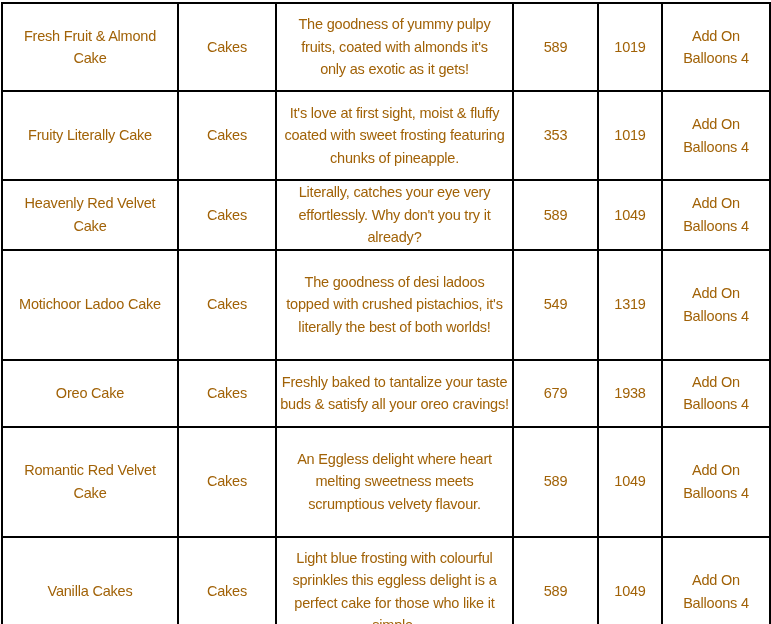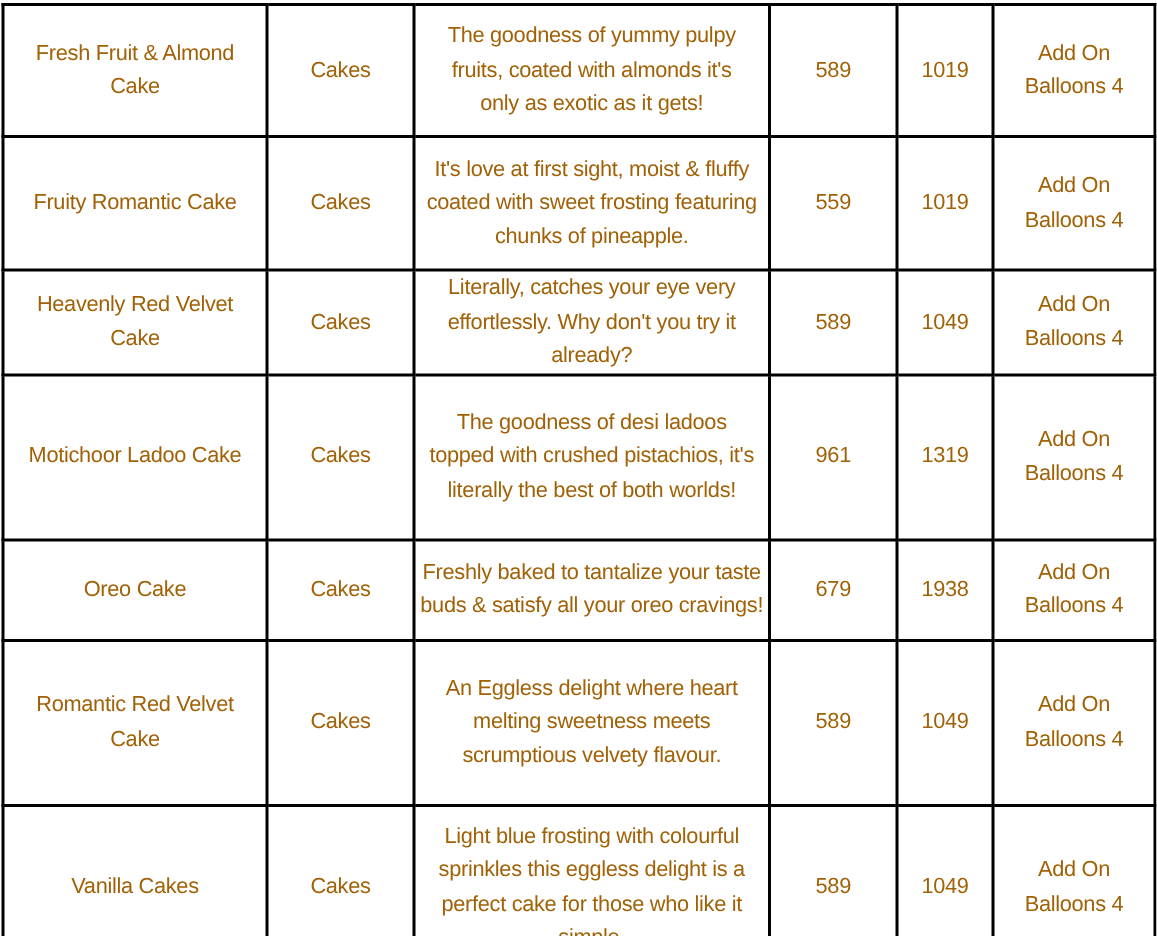--- a/index.html
+++ b/index.html
@@ -43,40 +43,40 @@
   <tbody>
     <tr style="height:88px">
       <td style="padding:0 14px">Fresh Fruit &amp; Almond Cake</td>
       <td>Cakes</td>
       <td class="desc" style="padding:0 10px">The goodness of yummy pulpy fruits, coated with almonds it's only as exotic as it gets!</td>
       <td>589</td>
       <td>1019</td>
       <td style="padding:0 16px">Add On Balloons 4</td>
     </tr>
     <tr style="height:89px">
-      <td>Fruity Romantic Cake</td>
+      <td>Fruity Literally Cake</td>
       <td>Cakes</td>
       <td class="desc">It's love at first sight, moist &amp; fluffy coated with sweet frosting featuring chunks of pineapple.</td>
-      <td>559</td>
+      <td>353</td>
       <td>1019</td>
       <td style="padding:0 16px">Add On Balloons 4</td>
     </tr>
     <tr style="height:67px">
       <td style="padding:0 16px">Heavenly Red Velvet Cake</td>
       <td>Cakes</td>
       <td class="desc">Literally, catches your eye very effortlessly. Why don't you try it already?</td>
       <td>589</td>
       <td>1049</td>
       <td style="padding:0 16px">Add On Balloons 4</td>
     </tr>
     <tr style="height:110px">
       <td>Motichoor Ladoo Cake</td>
       <td>Cakes</td>
       <td class="desc" style="padding:5px 8px">The goodness of desi ladoos topped with crushed pistachios, it's literally the best of both worlds!</td>
-      <td>961</td>
+      <td>549</td>
       <td>1319</td>
       <td style="padding:0 16px">Add On Balloons 4</td>
     </tr>
     <tr style="height:67px">
       <td>Oreo Cake</td>
       <td>Cakes</td>
       <td class="desc">Freshly baked to tantalize your taste buds &amp; satisfy all your oreo cravings!</td>
       <td>679</td>
       <td>1938</td>
       <td style="padding:0 16px">Add On Balloons 4</td>

